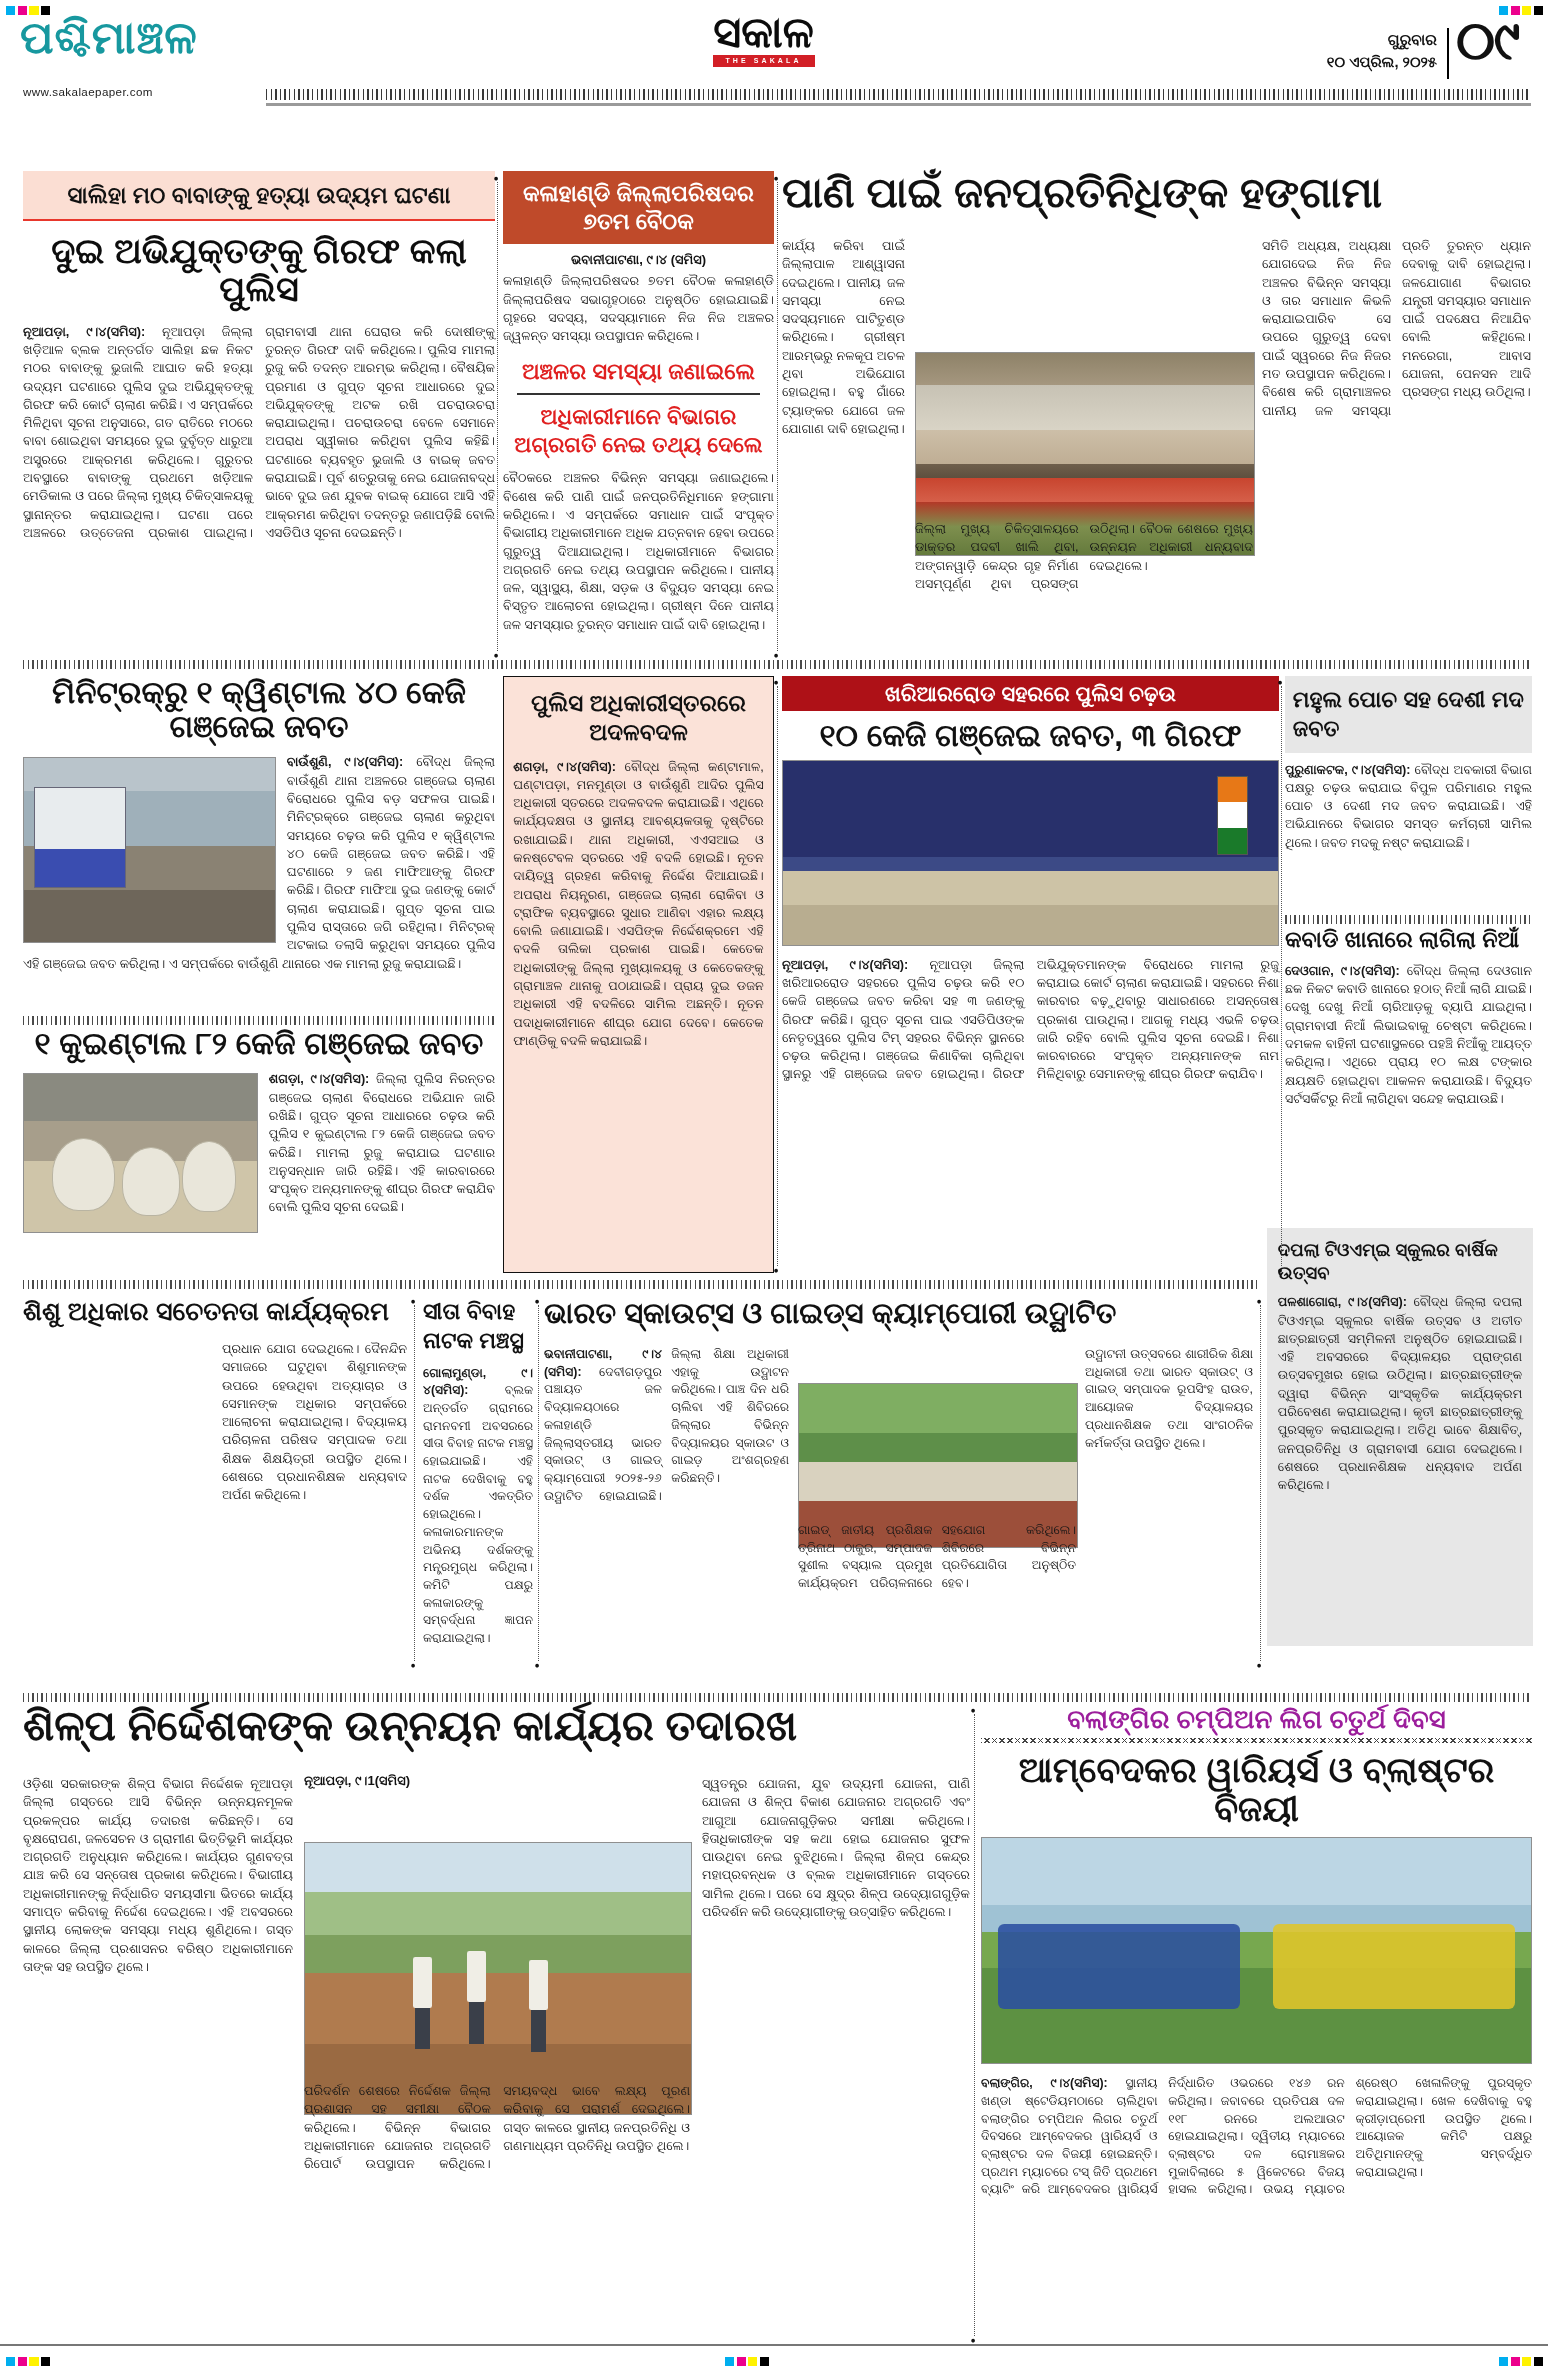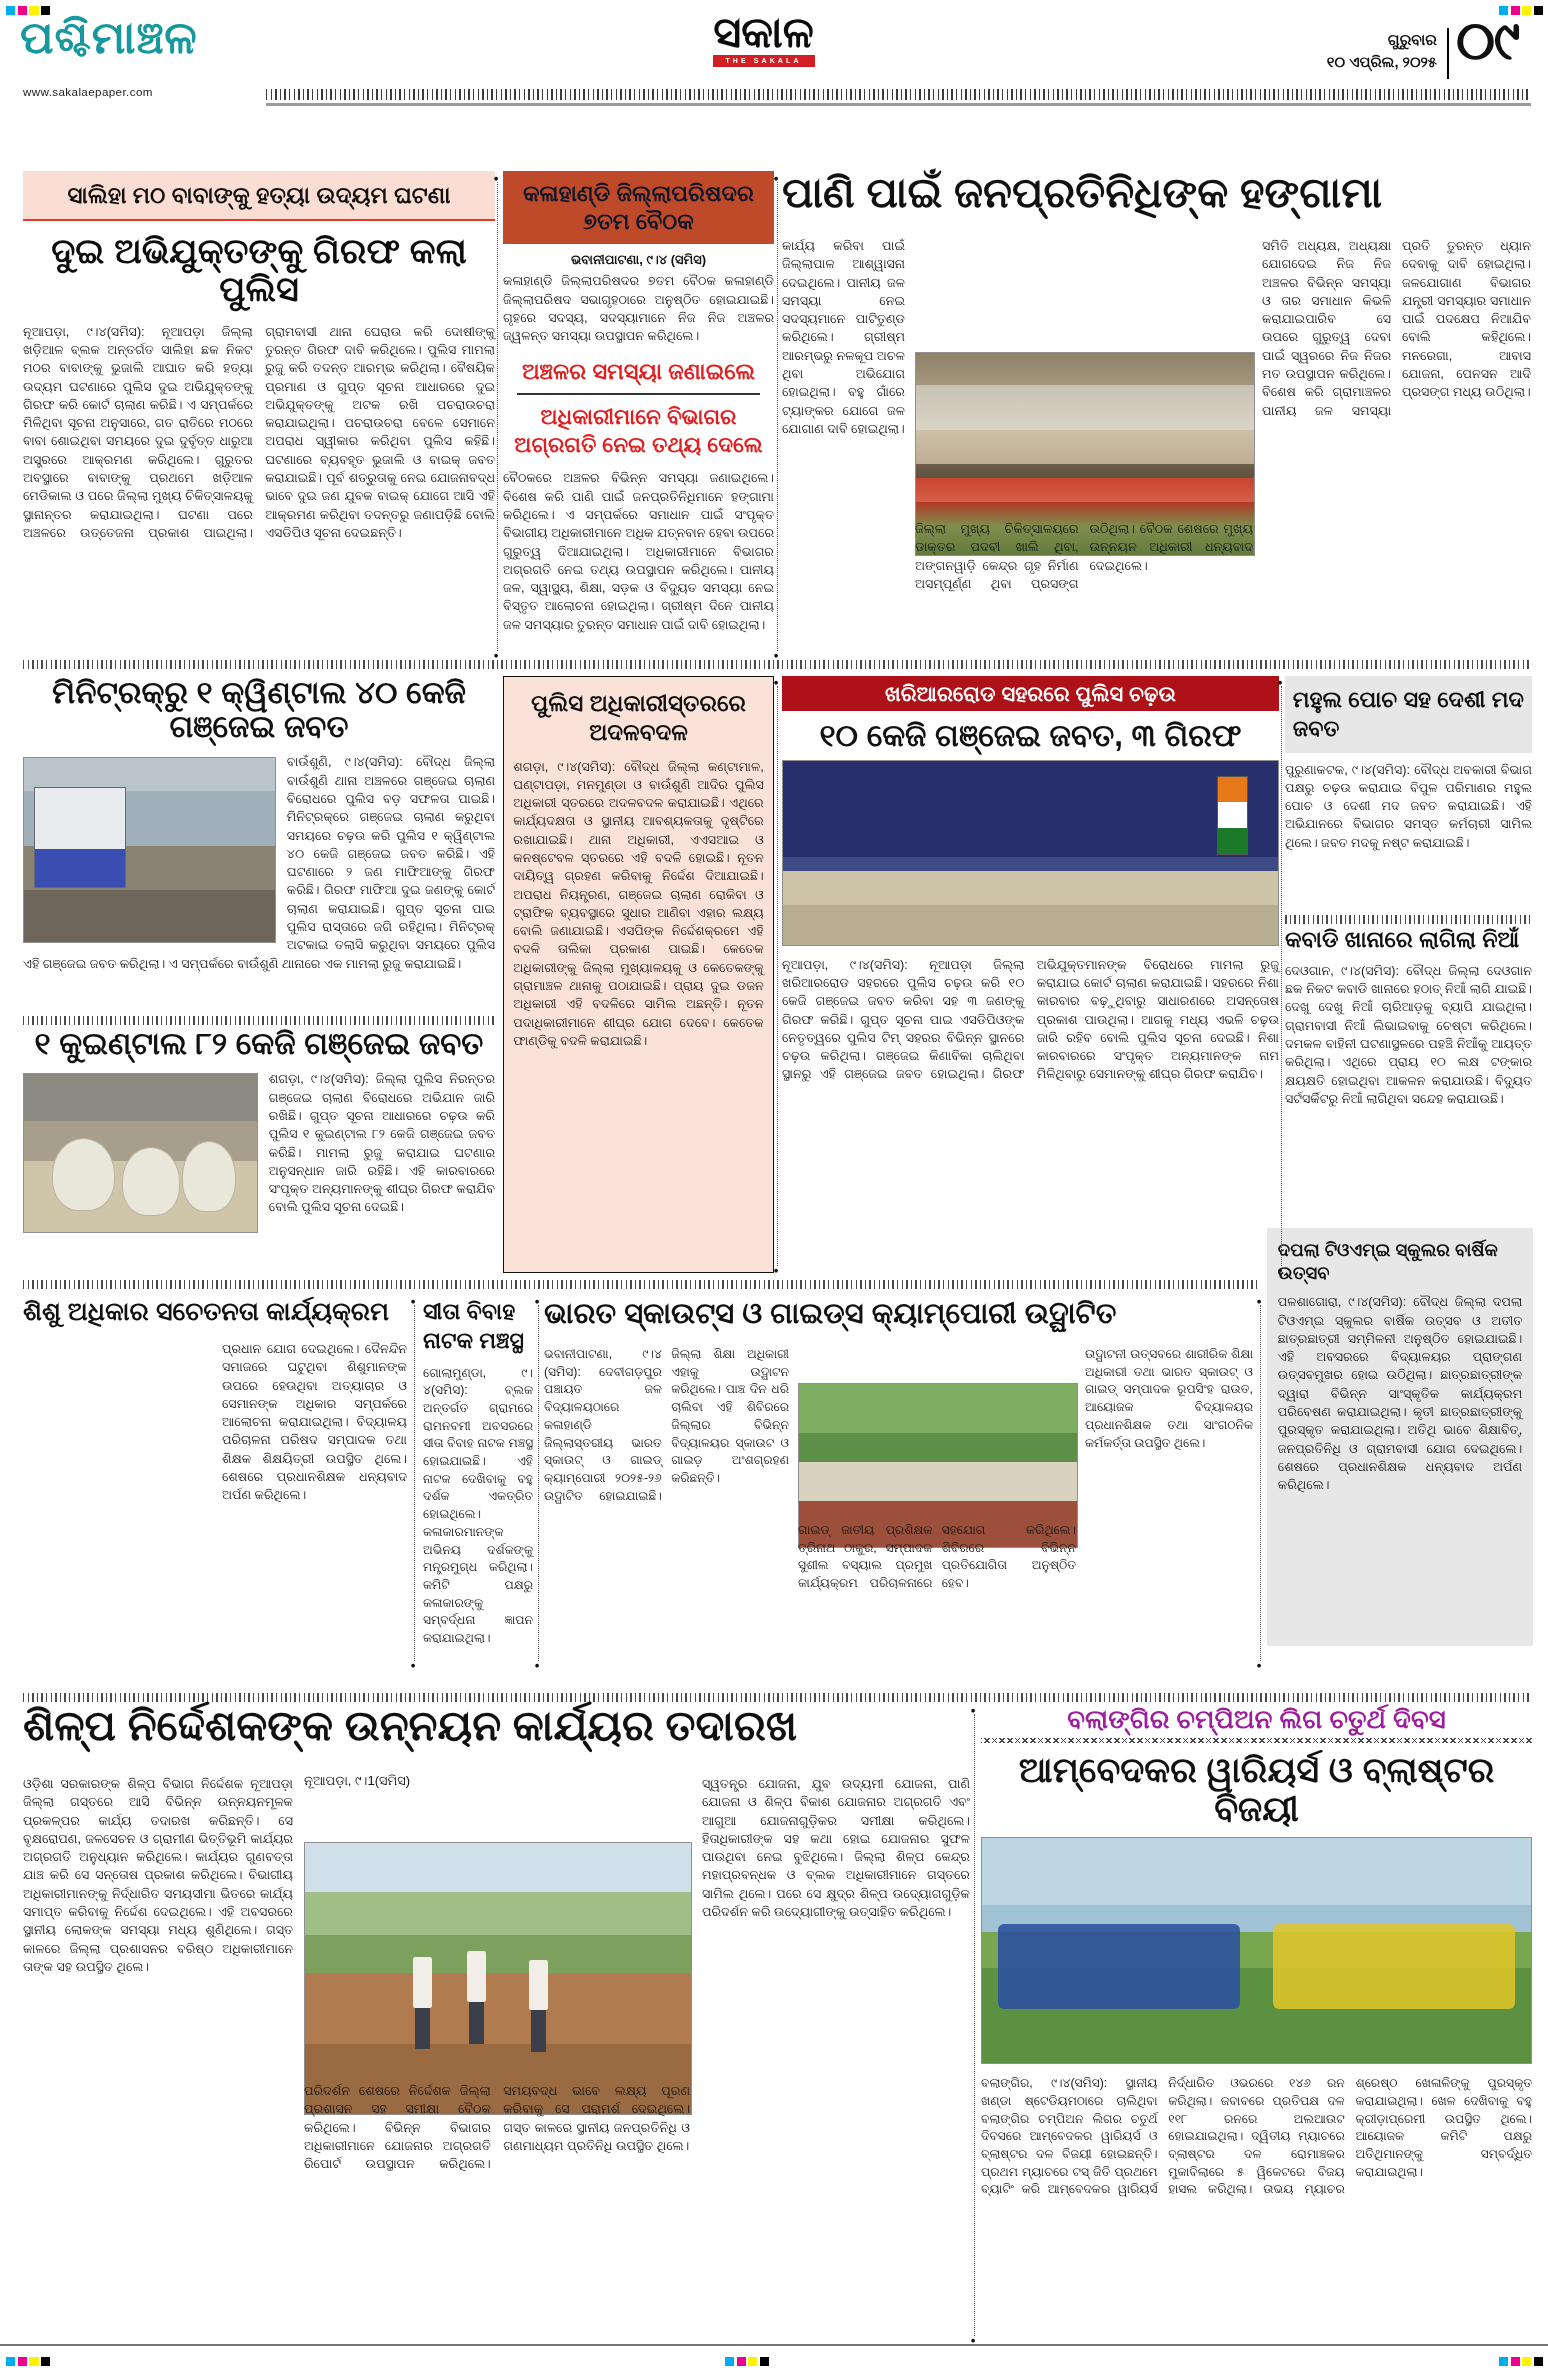--- a/index.html
+++ b/index.html
@@ -1,21 +1,21 @@
 <!DOCTYPE html>
 <html style="font-size:12.3px"><head>
 <meta charset="utf-8">
 <style>
   html,body{margin:0;padding:0;background:#fff;}
   #page{position:relative;width:1548px;height:2377px;background:#fff;overflow:hidden;
         font-family:"Liberation Sans",sans-serif;color:#111;}
   
   .abs{position:absolute;}
   .body-text{font-size:12.7px;line-height:1.44;text-align:justify;color:#161616;}
-  .dl{font-weight:normal;}
+  .dl{font-weight:bold;}
   .hl{font-weight:bold;color:#0d0d0d;}
   
   .masthead{left:20px;top:12.3px;font-size:45px;font-weight:bold;color:#17989F;letter-spacing:0.8px;}
   .website{left:23px;top:85px;font-size:11.6px;color:#222;letter-spacing:0.4px;}
   .hband{left:266px;top:89px;width:1265px;height:10.8px;
          background:repeating-linear-gradient(90deg,#3a3a3a 0 1.5px,transparent 1.5px 4.6px);}
   .hband2{left:266px;top:103px;width:1265px;height:3.1px;background:#9a9a9a;}
   .logo-wrap{left:690px;top:10.8px;width:147px;text-align:center;}
   .logo-main{font-size:43px;font-weight:bold;color:#0b0b0b;line-height:1;}
   .logo-strip{margin:1.5px auto 0;width:102px;height:11.6px;background:#D21F26;color:#fff;
@@ -34,21 +34,21 @@
   .vsep{width:0;border-left:1.5px dotted #555;}
   .vsep::before,.vsep::after{content:"●";position:absolute;left:-4.6px;font-size:8.5px;color:#111;}
   .vsep::before{top:-9.3px;} .vsep::after{bottom:-9.3px;}
   .botline{left:0;top:2344px;width:1548px;height:1.5px;background:#777;}
   
   .kickerA{background:#FBDED3;border-bottom:2.3px solid #E8372C;height:48px;line-height:48px;
            text-align:center;font-size:23px;font-weight:bold;}
   .headA{margin-top:10.8px;text-align:center;font-size:35px;line-height:1.1;}
   .bodyA{margin-top:14px;height:372px;column-count:2;column-gap:12.3px;}
   
-  .boxB{background:#BF4A2A;color:#0f172a;text-align:center;padding:9.3px 4.6px 7.7px;}
+  .boxB{background:#BF4A2A;color:#ffffff;text-align:center;padding:9.3px 4.6px 7.7px;}
   .boxB .l1{font-size:22.4px;font-weight:bold;line-height:1.25;display:block;}
   .dlB{text-align:center;font-weight:bold;font-size:13px;margin-top:7.7px;}
   .subB{color:#E02020;text-align:center;font-weight:bold;}
   .ruleB{height:1.5px;background:#333;margin:7.7px 14px;}
   
   .headC{font-size:42px;line-height:1.05;font-weight:bold;}
   
   .headMid{font-size:31px;font-weight:bold;text-align:center;line-height:1.1;}
   .bannerG{background:#AE1117;color:#fff;font-size:21px;font-weight:bold;text-align:center;
            height:35px;line-height:35px;}

